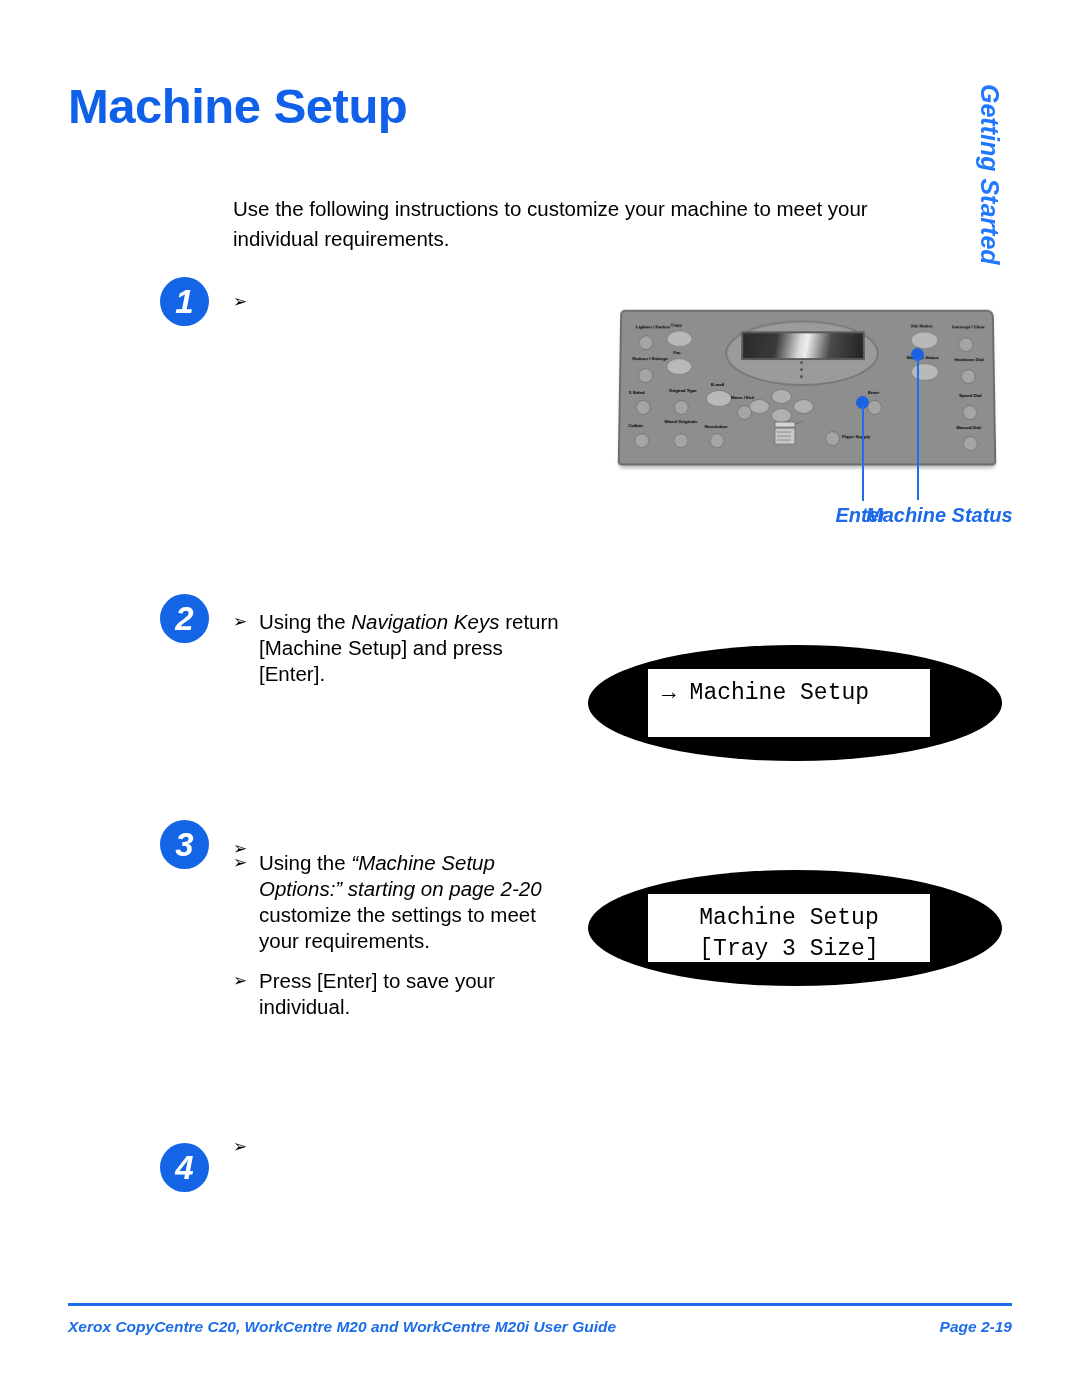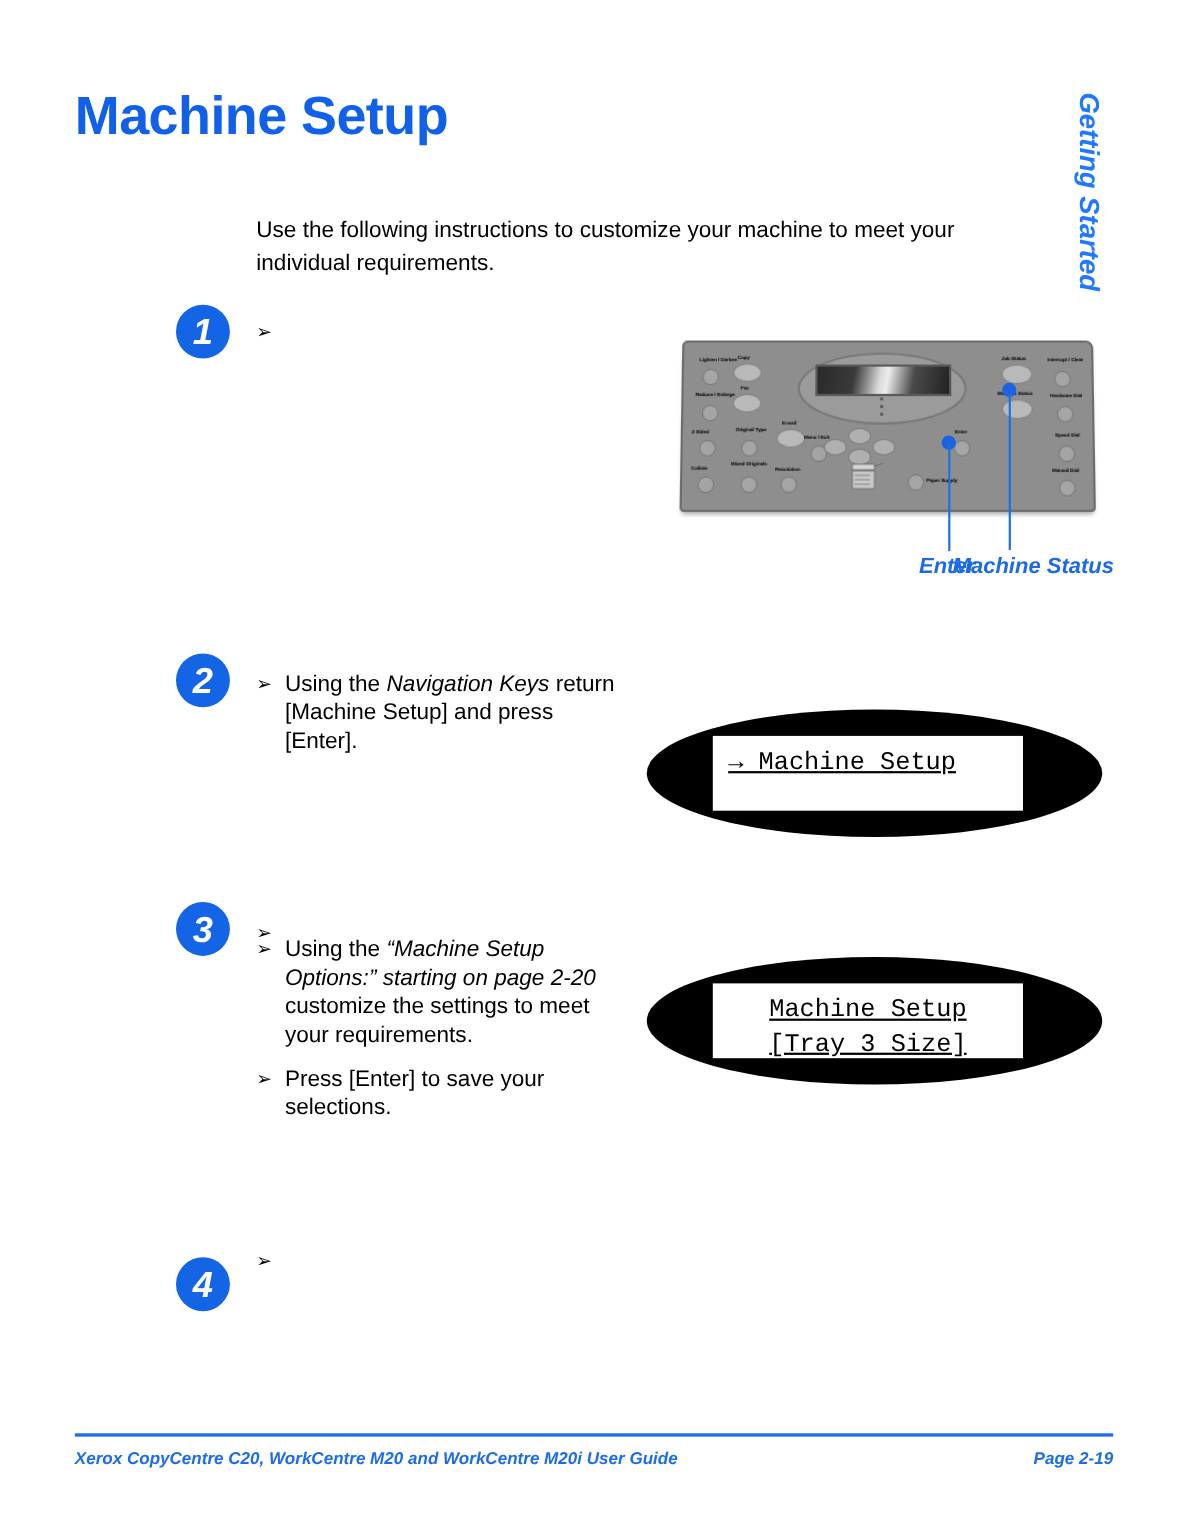--- a/index.html
+++ b/index.html
@@ -210,21 +210,21 @@
   .lcd-inner {
     position: absolute;
     background: #ffffff;
     font-family: "Liberation Mono", monospace;
     font-size: 23px;
     line-height: 31px;
     color: #000;
     box-sizing: border-box;
     padding: 9px 0 0 0;
   }
-  .lcd-line { white-space: pre; text-decoration: underline; }
+  .lcd-line { white-space: pre; }
 
   
   #footer-rule {
     position: absolute;
     left: 68px;
     top: 1303px;
     width: 944px;
     height: 3px;
     background: #1d6de8;
   }
@@ -373,21 +373,21 @@
 <div class="step-body" style="left:233px; top:836px; width:330px;">
   <div class="bullet-row">
     <span class="bullet-mark">➢</span>
   </div>
   <div class="bullet-row">
     <span class="bullet-mark">➢</span>
     <span><span>Using the </span><span class="it">“Machine Setup Options:” starting on page 2-20</span><span> customize the settings to meet your requirements.</span></span>
   </div>
   <div class="bullet-row">
     <span class="bullet-mark">➢</span>
-    <span><span>Press [Enter] to save your selections.</span></span>
+    <span><span>Press [Enter] to save your individual.</span></span>
   </div>
 </div>
 
 <div class="lcd-bubble" style="left:588px; top:870px; width:414px; height:116px;"></div>
 <div class="lcd-inner" style="left:648px; top:894px; width:282px; height:68px; text-align:center;">
   <div class="lcd-line">Machine Setup</div>
   <div class="lcd-line">[Tray 3 Size]</div>
 </div>
 
 <div class="step-num" style="left:160px; top:1143px;">4</div>

